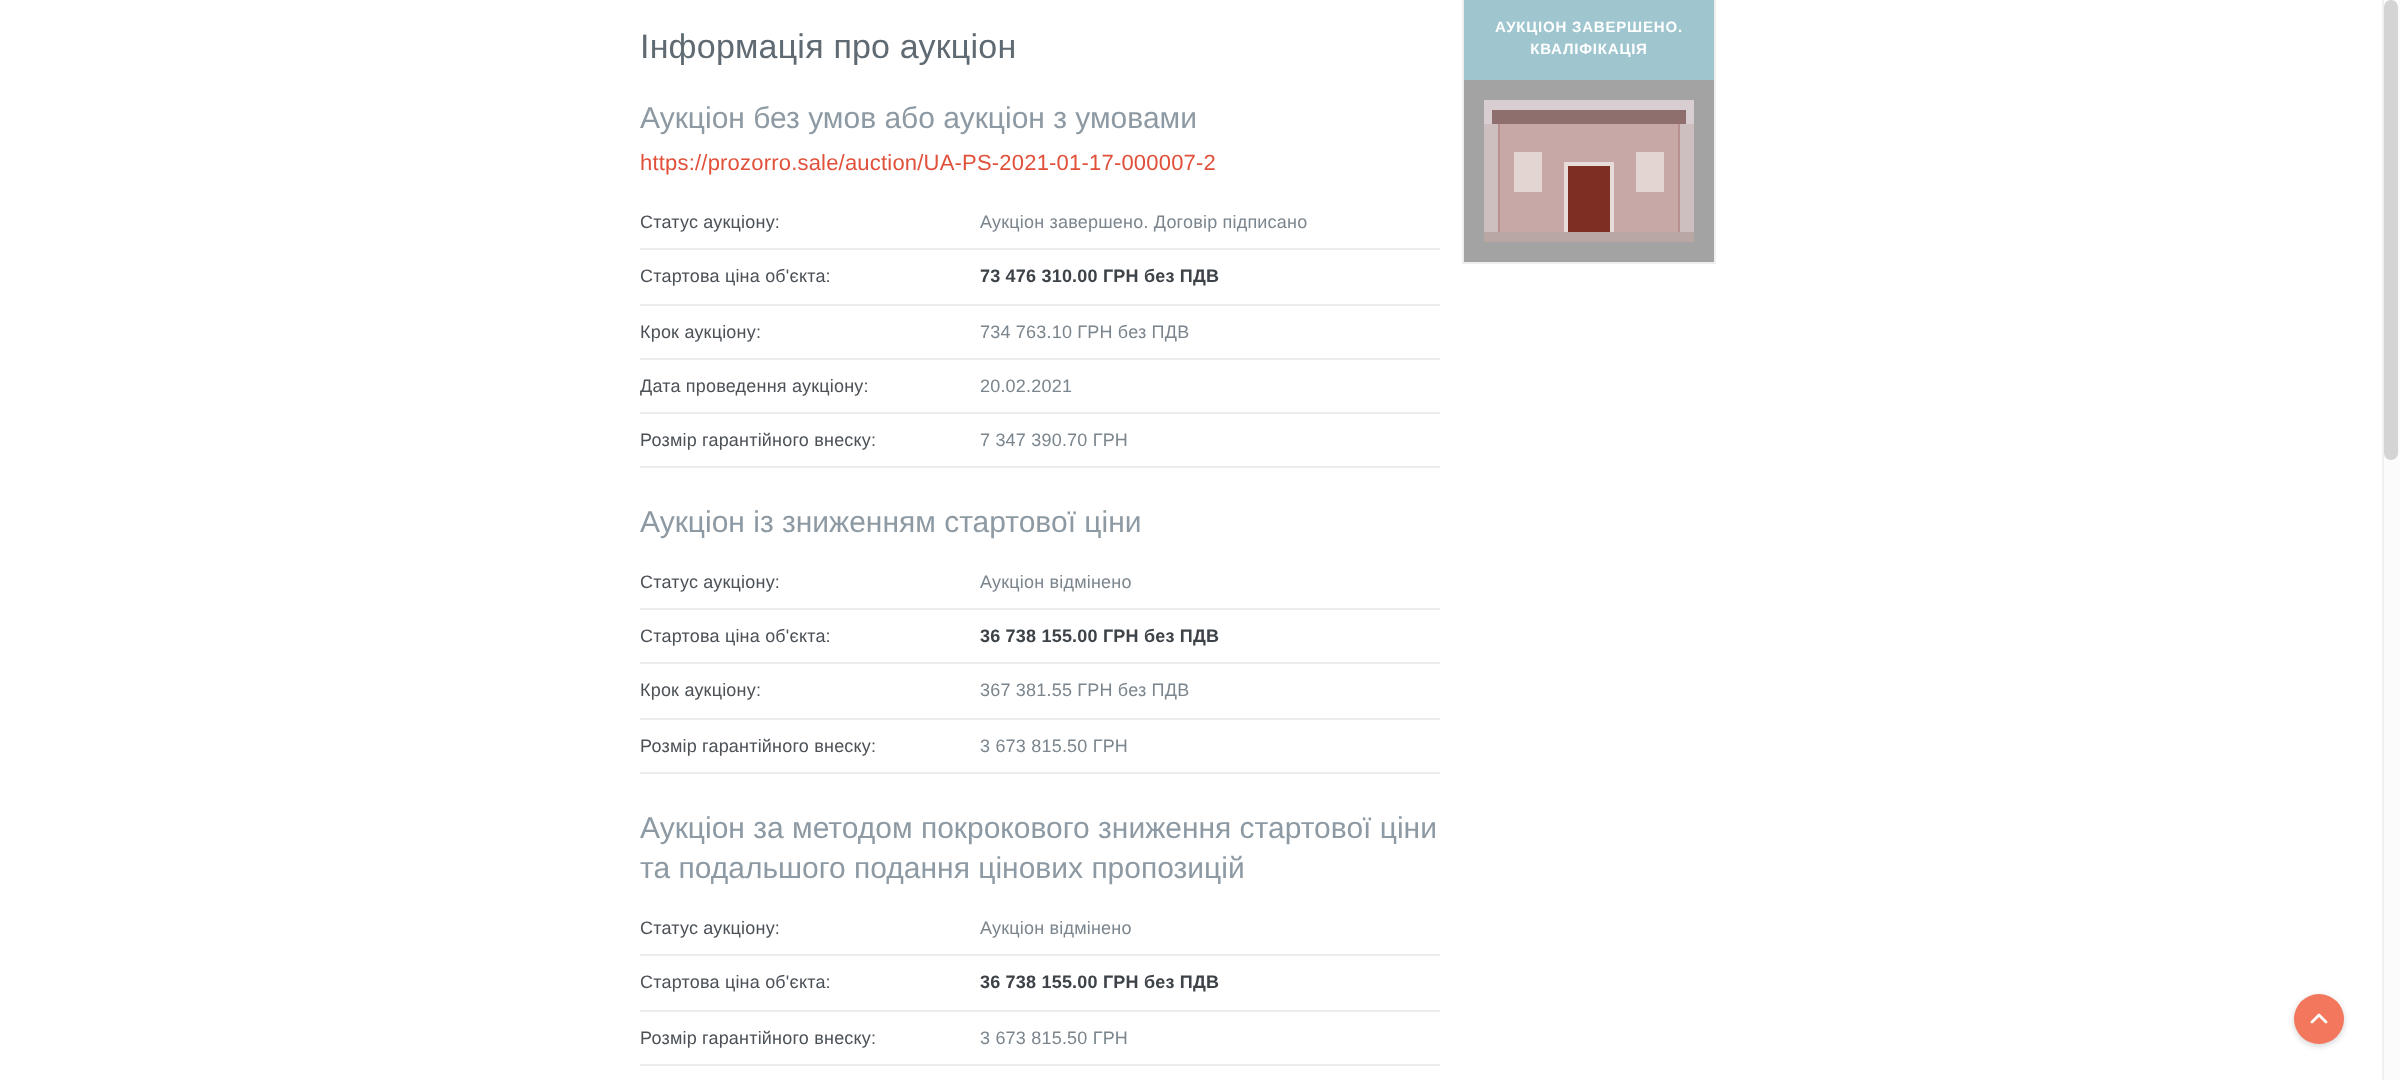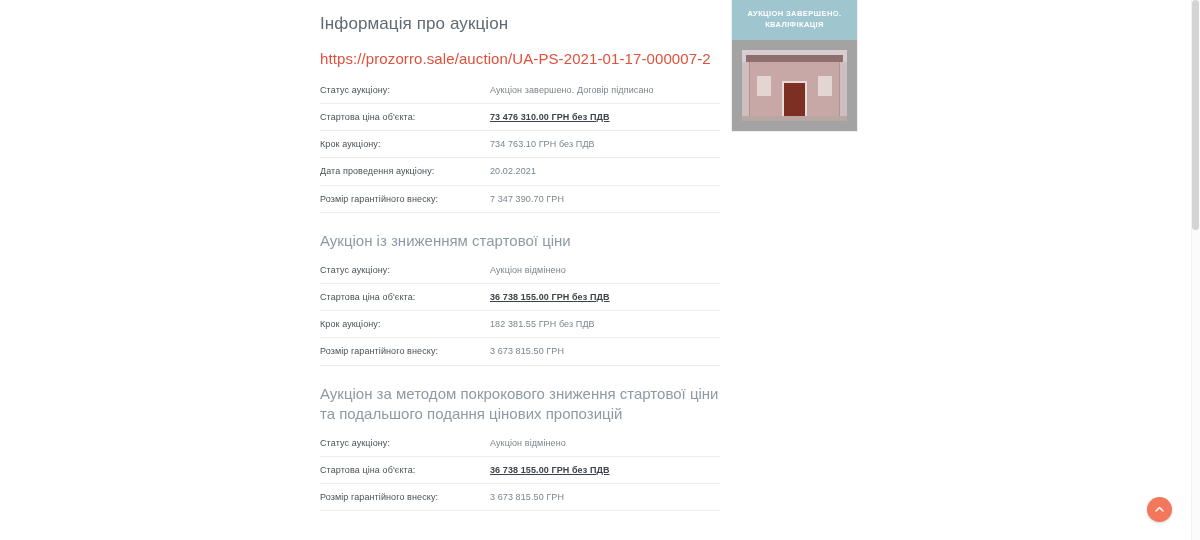--- a/index.html
+++ b/index.html
@@ -43,21 +43,21 @@
   .section-title {
     font-size: 15px;
     color: #8e9aa3;
     font-weight: 400;
     line-height: 1.35;
     margin: 0 0 6px 0;
   }
 
   .auction-link {
     display: block;
-    font-size: 15px;
+    font-size: 11px;
     color: #e0503a;
     text-decoration: none;
     margin: 6px 0 10px 0;
     letter-spacing: .1px;
   }
 
   table.params {
     width: 100%;
     border-collapse: collapse;
   }
@@ -76,21 +76,20 @@
     letter-spacing: .1px;
   }
   td.val {
     color: #7b858d;
     font-weight: 400;
     letter-spacing: .1px;
   }
   td.val.bold {
     color: #3d4348;
     font-weight: bold;
-    text-decoration: underline;
   }
 
   
   .status-card {
     position: absolute;
     left: 731px;
     top: 0;
     width: 127px;
     background: #a3a3a3;
     border: 1px solid #efefef;
@@ -192,20 +191,21 @@
 </head>
 <body>
 
 <div class="page">
 
   <div class="content">
 
     <h1 class="page-title">Інформація про аукціон</h1>
 
     <div class="section first">
+      <h2 class="section-title">Аукціон без умов або аукціон з умовами</h2>
       <a class="auction-link" href="#">https://prozorro.sale/auction/UA-PS-2021-01-17-000007-2</a>
       <table class="params">
         <tbody>
             <tr>
           <td class="lbl">Статус аукціону:</td>
           <td class="val">Аукціон завершено. Договір підписано</td>
         </tr>
         <tr>
           <td class="lbl">Стартова ціна об'єкта:</td>
           <td class="val bold">73 476 310.00 ГРН без ПДВ</td>
@@ -233,21 +233,21 @@
             <tr>
           <td class="lbl">Статус аукціону:</td>
           <td class="val">Аукціон відмінено</td>
         </tr>
         <tr>
           <td class="lbl">Стартова ціна об'єкта:</td>
           <td class="val bold">36 738 155.00 ГРН без ПДВ</td>
         </tr>
         <tr>
           <td class="lbl">Крок аукціону:</td>
-          <td class="val">182 381.55 ГРН без ПДВ</td>
+          <td class="val">367 381.55 ГРН без ПДВ</td>
         </tr>
         <tr>
           <td class="lbl">Розмір гарантійного внеску:</td>
           <td class="val">3 673 815.50 ГРН</td>
         </tr>
       </tbody>
         </table>
     </div>
 
     <div class="section">

